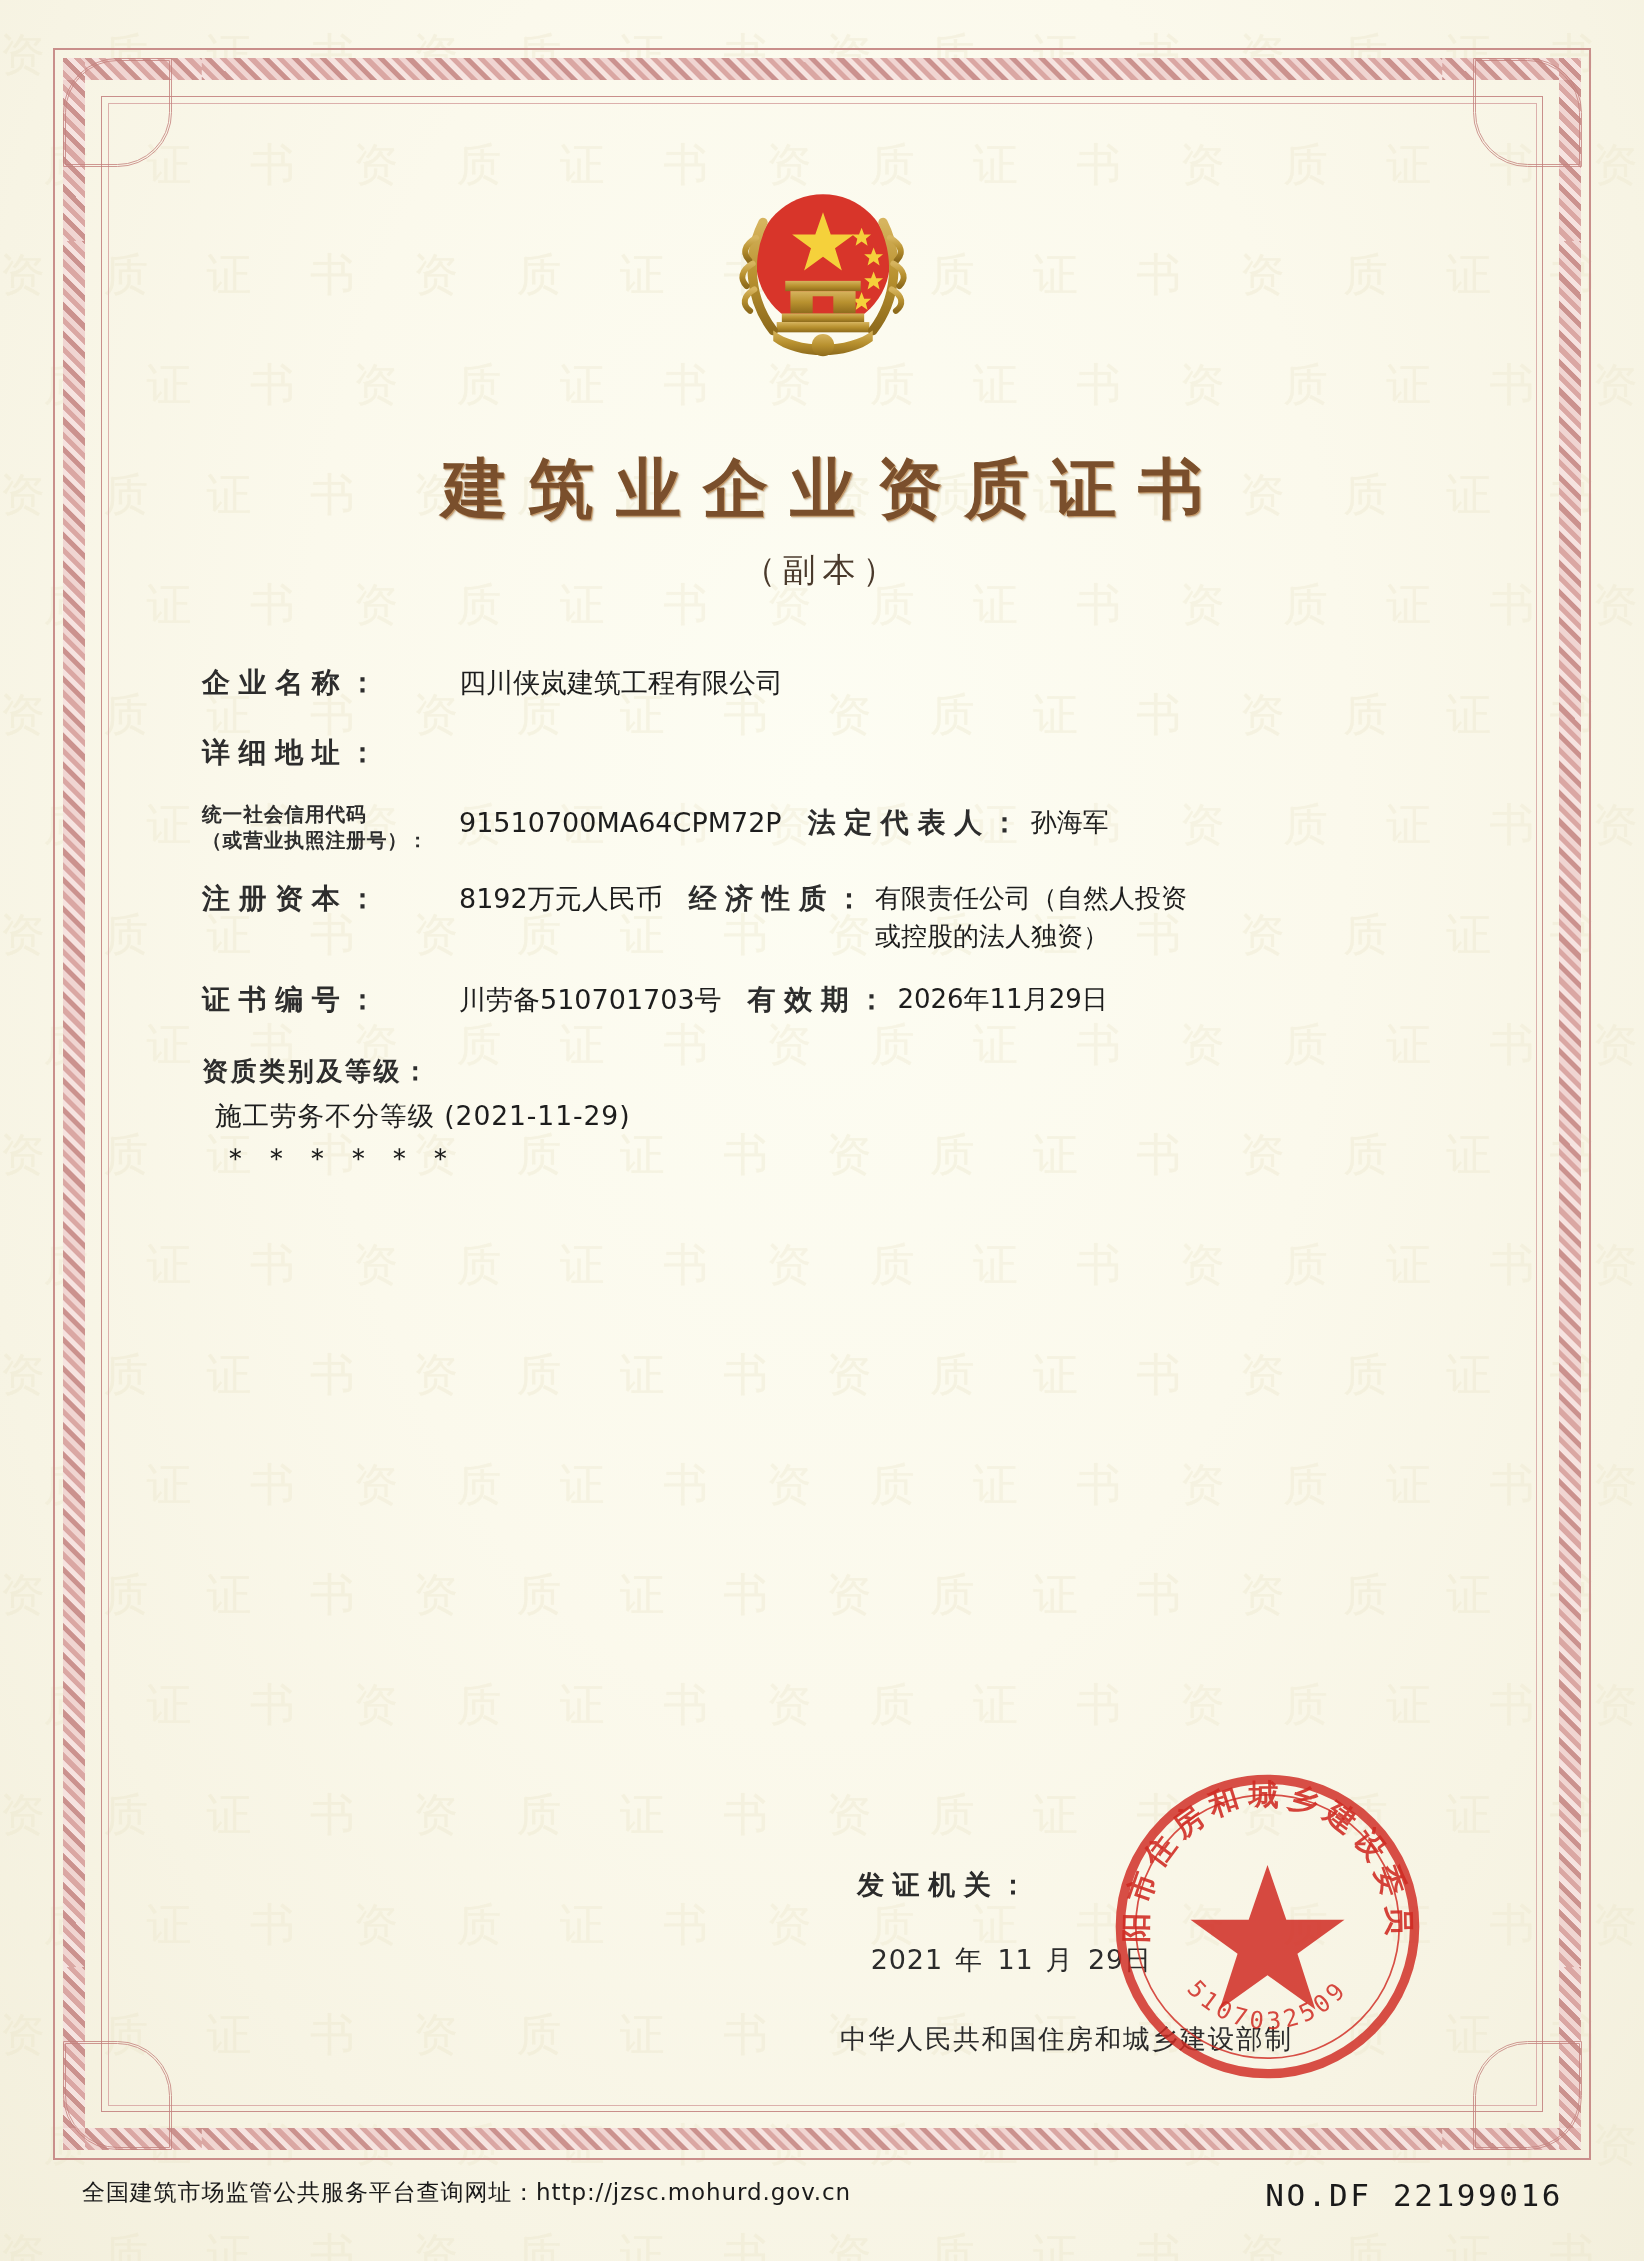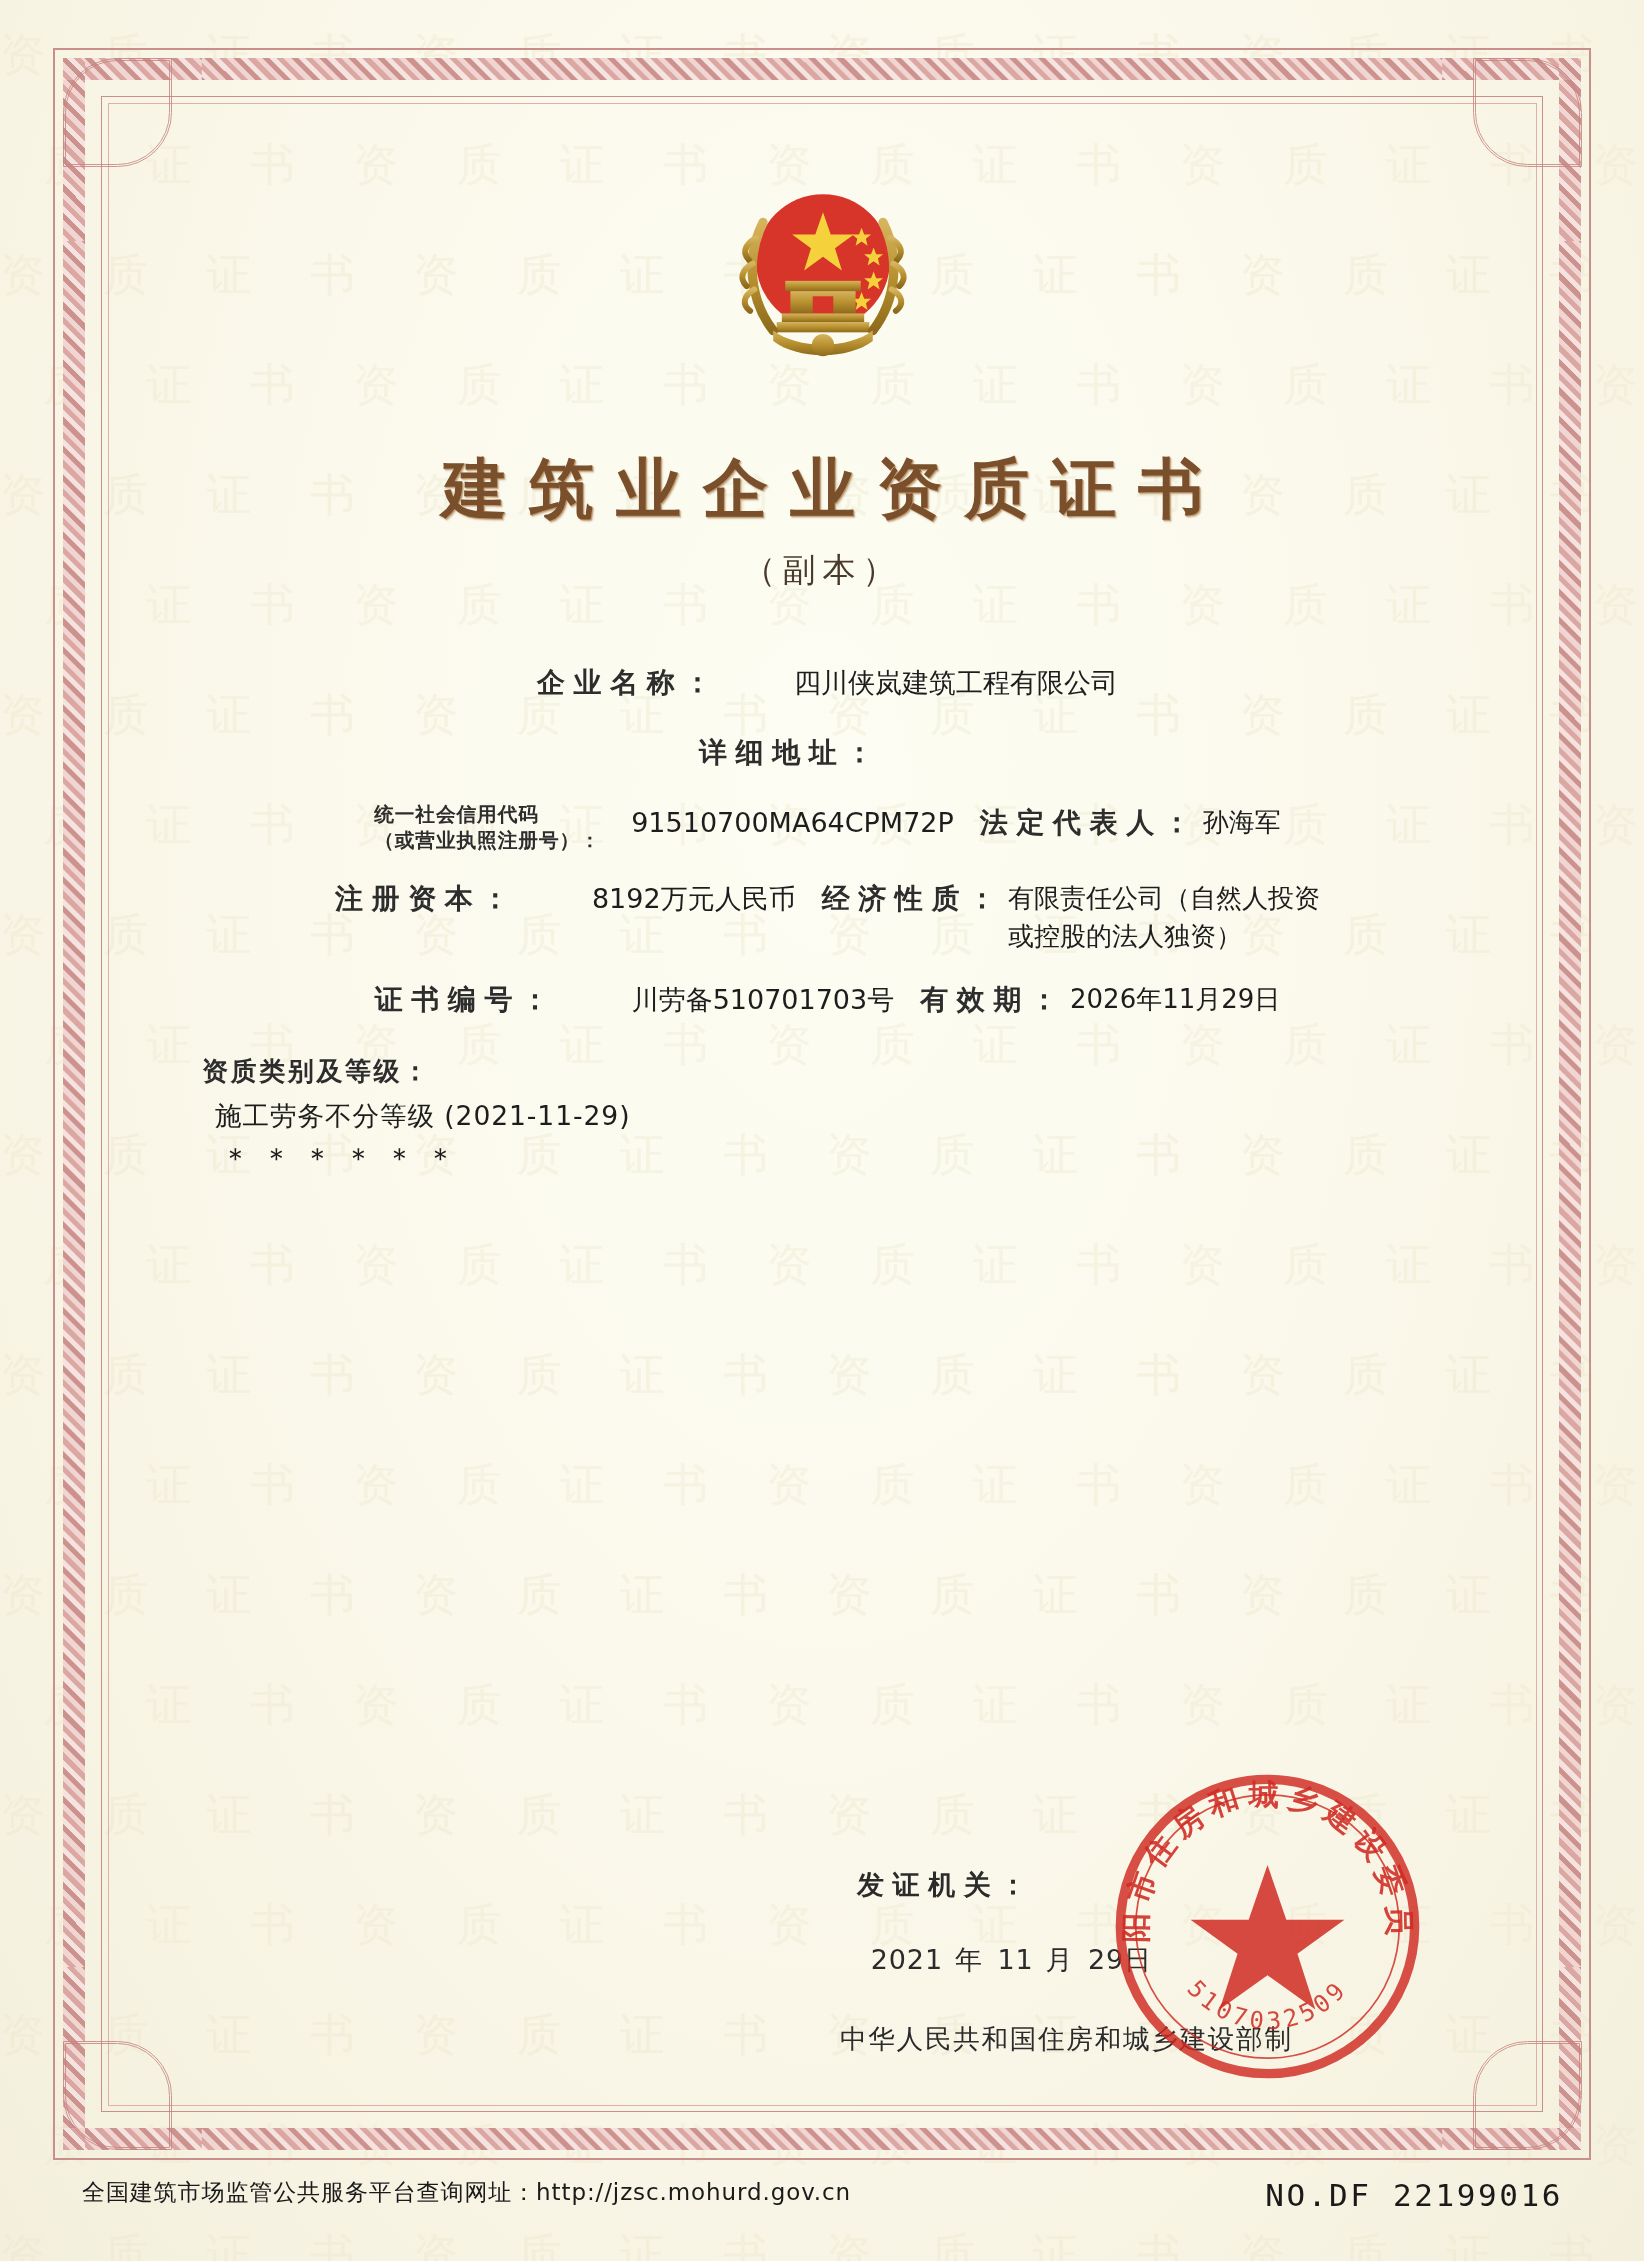--- a/index.html
+++ b/index.html
@@ -131,21 +131,20 @@
     position: absolute;
     left: 202px;
     top: 660px;
     width: 1251px;
   }
   .row {
     display: flex;
     align-items: flex-start;
     margin-bottom: 22px;
     min-height: 48px;
-    justify-content: center;
   }
   .lbl {
     font-family: "DejaVu Sans", sans-serif;
     font-weight: bold;
     font-size: 28px;
     color: #2d2d2d;
     letter-spacing: 8.6px;
     width: 257px;
     flex: none;
     line-height: 45px;

